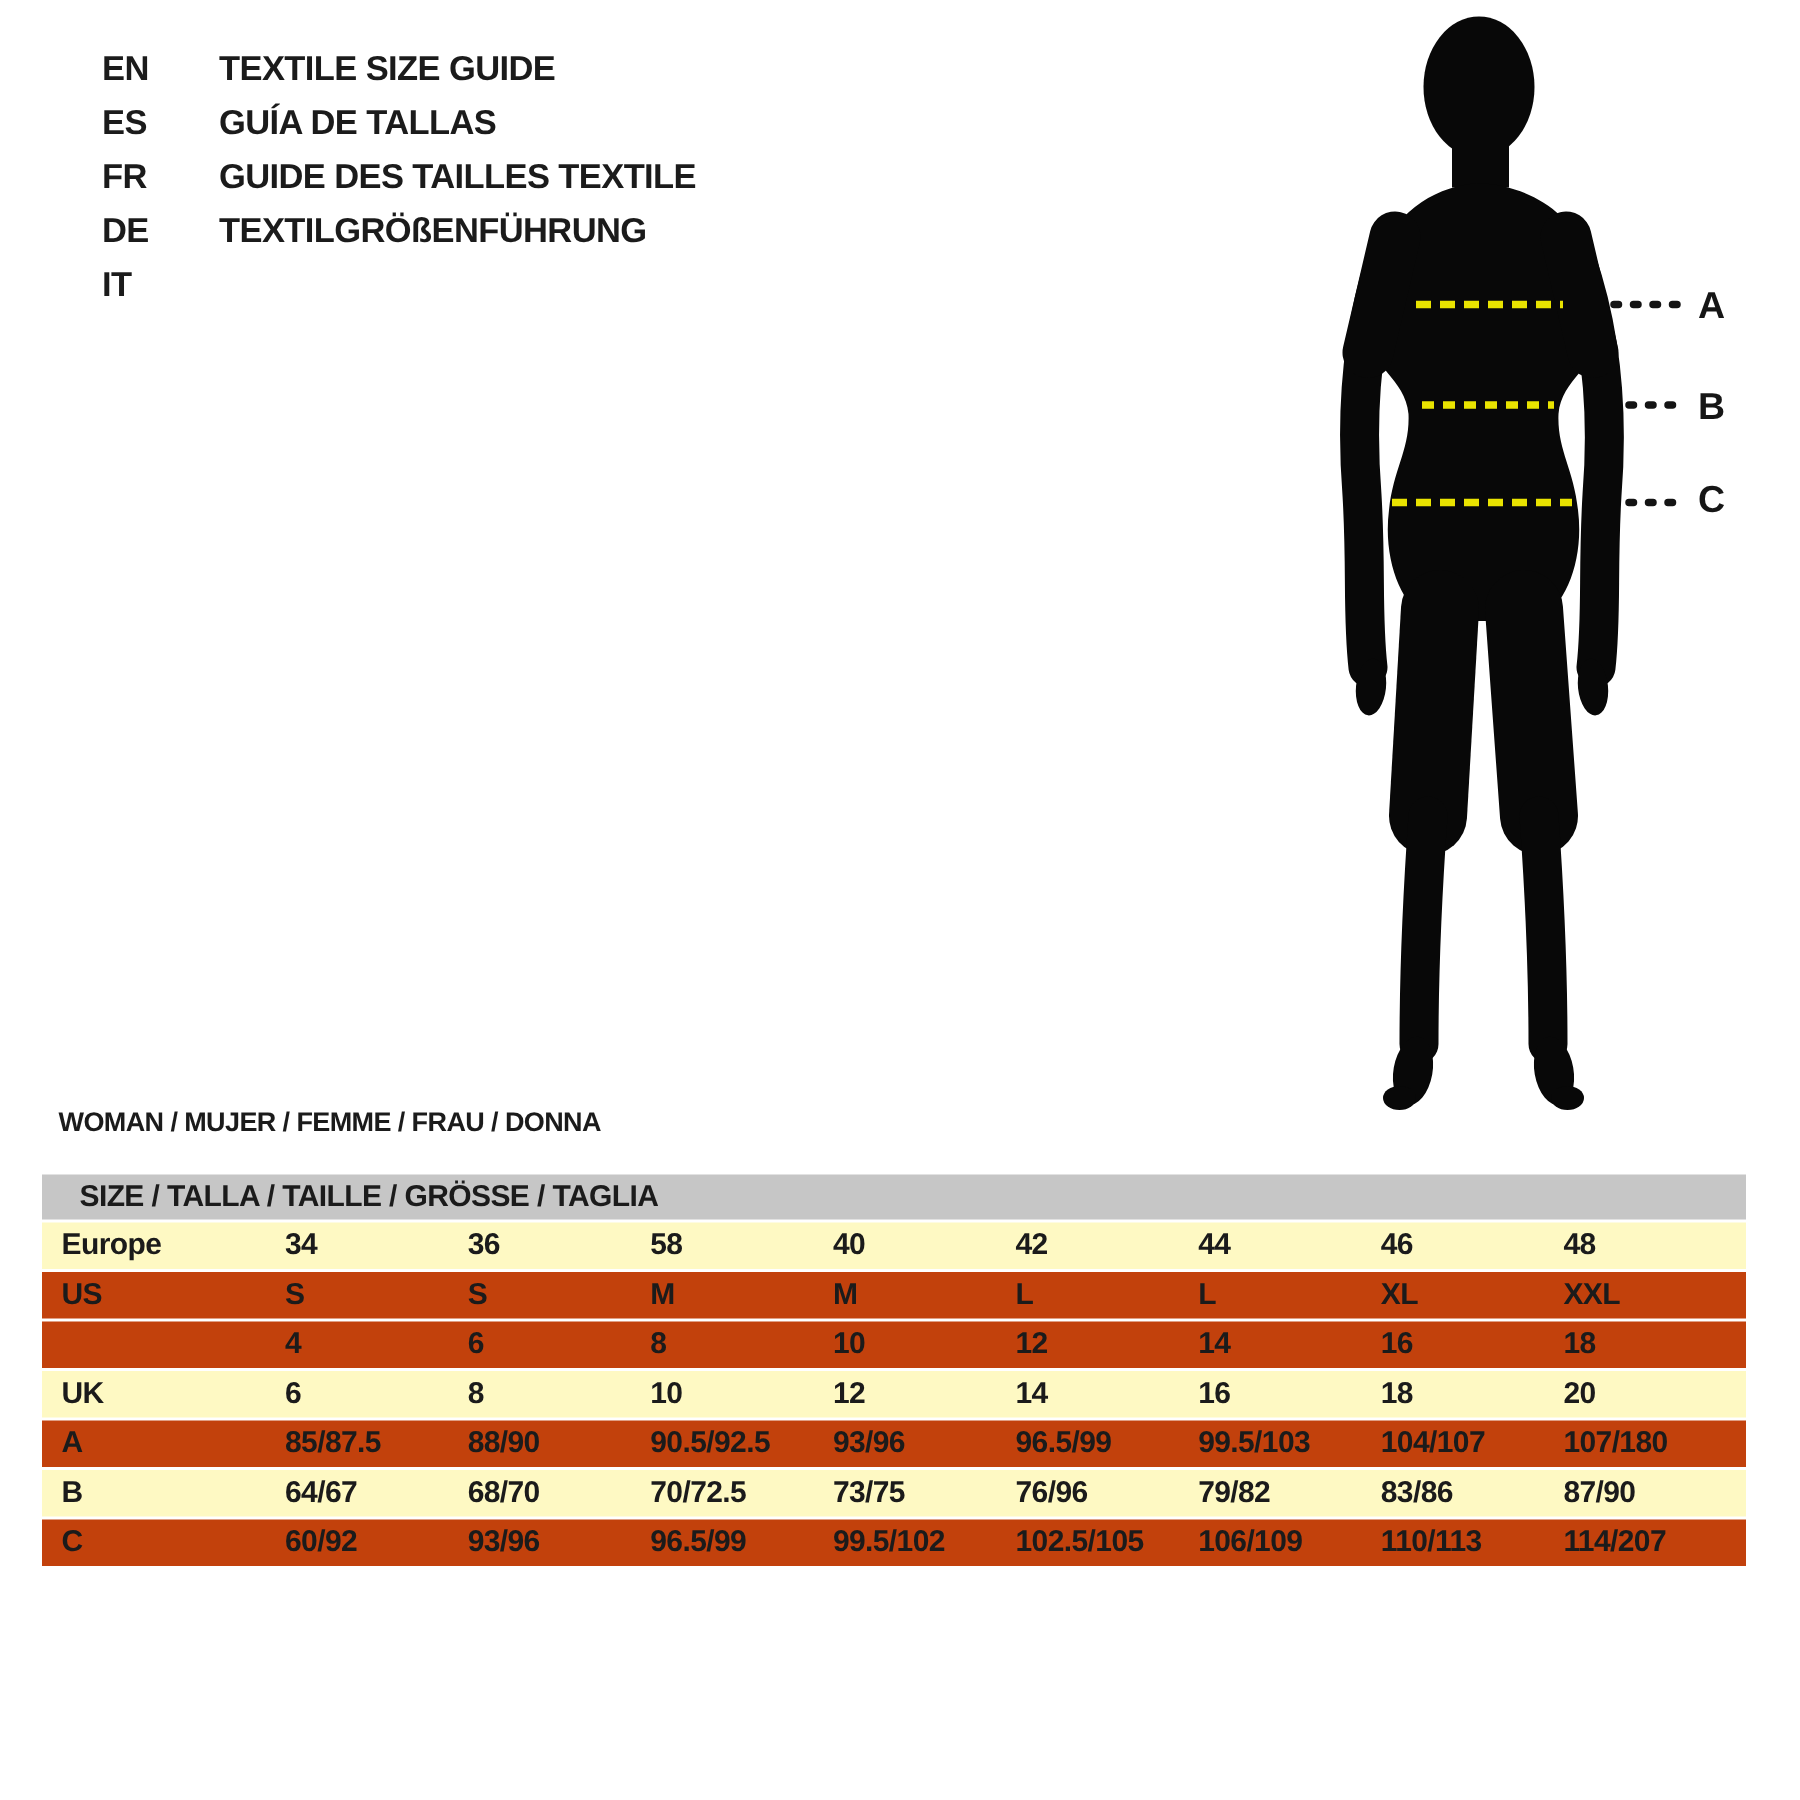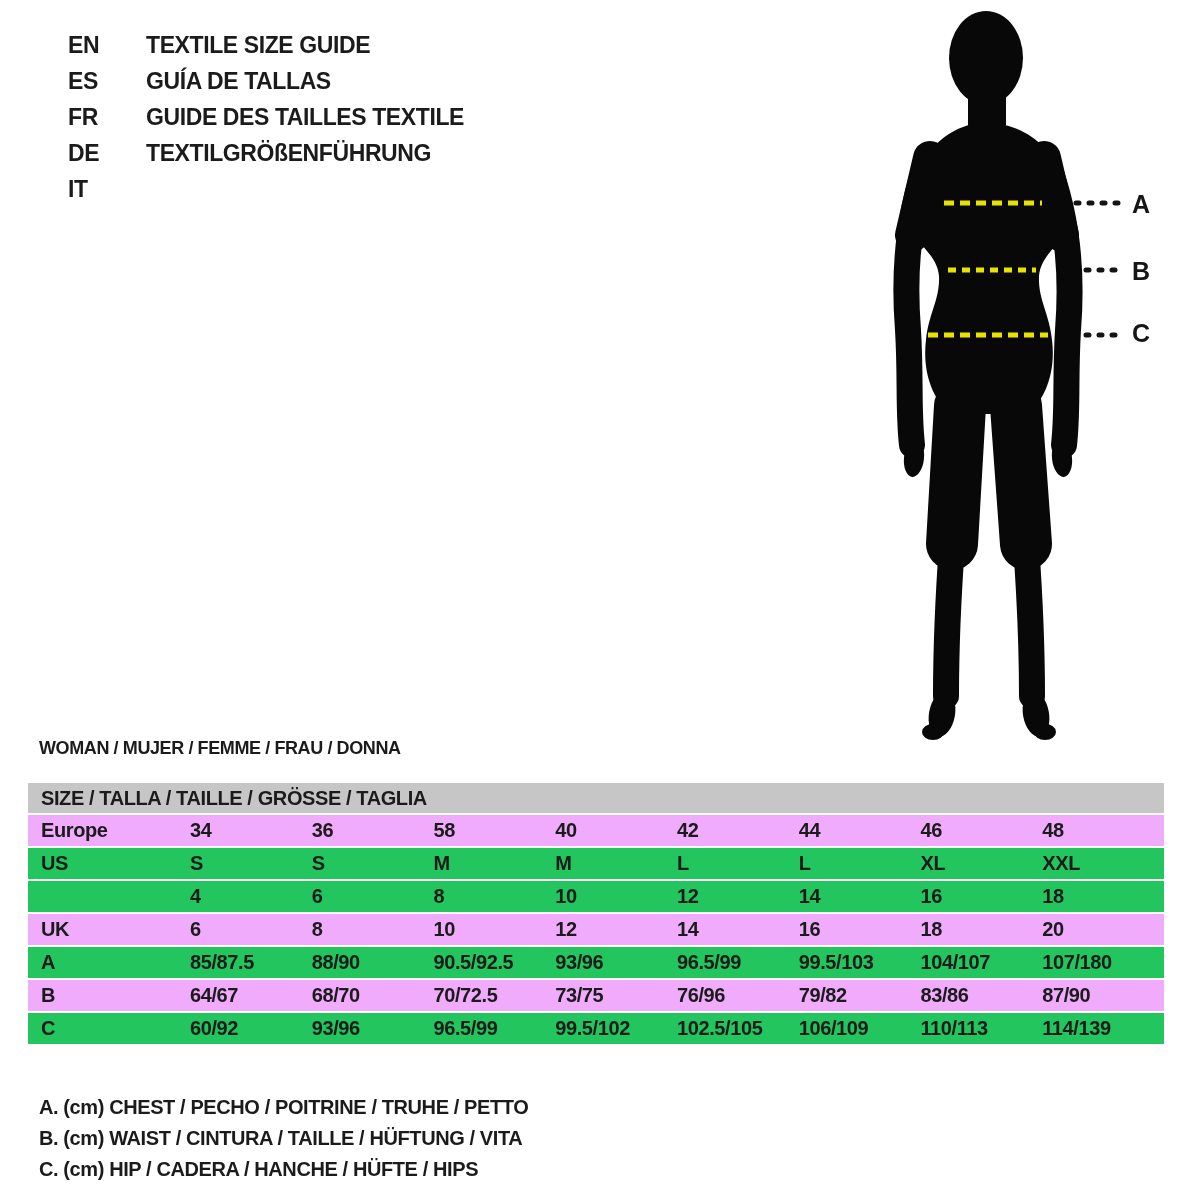--- a/index.html
+++ b/index.html
@@ -23,25 +23,25 @@
   .marker.m1 { top:257px; }
   .marker.m2 { top:319px; }
 
   
   .section-title { position:absolute; top:738px; left:39px;
                    font-size:18px; font-weight:700; letter-spacing:-0.4px; }
 
   
   .size-table { position:absolute; left:28px; top:783px; width:1136px; }
   .t-header { height:30px; background:#c6c6c6; display:flex; align-items:center;
-              padding-left:13px; font-size:20px; font-weight:700; letter-spacing:-0.4px; }
+              padding-left:25px; font-size:20px; font-weight:700; letter-spacing:-0.4px; }
   .t-row { display:grid; grid-template-columns:162px repeat(8,1fr); height:31px;
            margin-top:2px; align-items:center; font-size:20px; font-weight:700;
-           letter-spacing:-0.4px; background:#f0abfc; }
-  .t-row.shaded { background:#22c55e; }
+           letter-spacing:-0.4px; background:#fef9c3; }
+  .t-row.shaded { background:#c2410c; }
   .t-label { padding-left:13px; text-align:left; }
   .t-cell { }
 
   
   .legend { position:absolute; left:39px; top:1092px; }
   .legend-line { font-size:20px; font-weight:700; letter-spacing:-0.4px; line-height:31px; }
 </style>
 </head>
 <body>
 
@@ -190,24 +190,19 @@
         </div>
         <div class="t-row shaded">
           <span class="t-label">C</span>
           <span class="t-cell">60/92</span>
           <span class="t-cell">93/96</span>
           <span class="t-cell">96.5/99</span>
           <span class="t-cell">99.5/102</span>
           <span class="t-cell">102.5/105</span>
           <span class="t-cell">106/109</span>
           <span class="t-cell">110/113</span>
-          <span class="t-cell">114/139</span>
+          <span class="t-cell">114/207</span>
         </div>
       </div>
   </div>
 
-  <div class="legend" id="legend">
-      <div class="legend-line">A. (cm) CHEST / PECHO / POITRINE / TRUHE / PETTO</div>
-      <div class="legend-line">B. (cm) WAIST / CINTURA / TAILLE / HÜFTUNG / VITA</div>
-      <div class="legend-line">C. (cm) HIP / CADERA / HANCHE / HÜFTE / HIPS</div>
-    </div>
 
 </div>
 
 </body></html>

